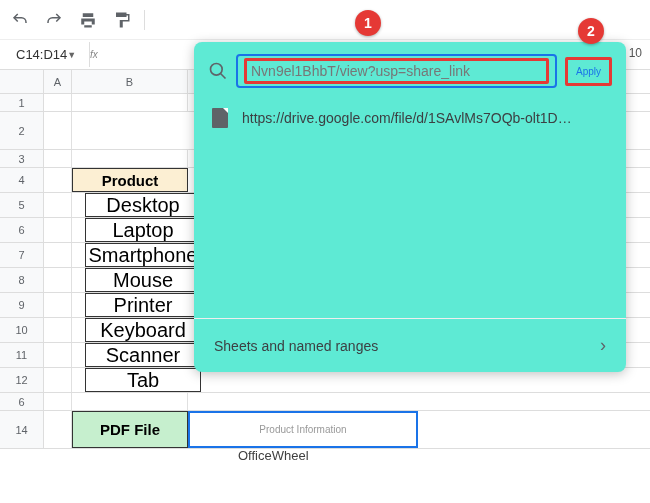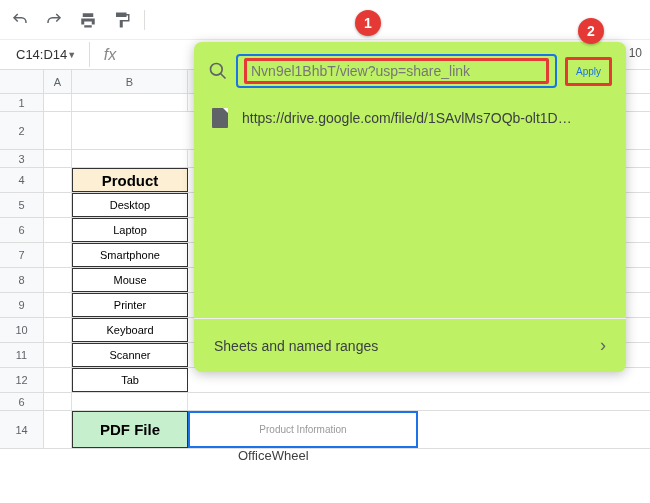--- a/index.html
+++ b/index.html
@@ -5,51 +5,51 @@
   * { box-sizing: border-box; margin: 0; padding: 0; }
   body { font-family: Arial, sans-serif; font-size: 13px; background: #fff; width: 650px; height: 503px; overflow: hidden; position: relative; }
   
   .toolbar { height: 40px; display: flex; align-items: center; padding: 0 8px; gap: 10px; border-bottom: 1px solid #eee; }
   .tb-icon { width: 24px; height: 24px; display: flex; align-items: center; justify-content: center; color: #5f6368; cursor: pointer; }
   .tb-sep { width: 1px; height: 20px; background: #ddd; }
   
   .formula-bar { height: 30px; display: flex; align-items: center; border-bottom: 1px solid #ddd; }
   .name-box { width: 90px; height: 25px; border-right: 1px solid #ddd; display: flex; align-items: center; padding: 0 16px; justify-content: space-between; font-size: 13px; color: #333; }
   .name-box-dd { color: #666; font-size: 9px; }
-  .fx { width: 40px; text-align: center; color: #888; font-style: italic; font-size: 16px; }
+  .fx { width: 40px; color: #888; font-style: italic; font-size: 10px; }
   
   .grid-area { position: relative; }
   .col-headers { display: flex; height: 24px; background: #fff; border-bottom: 1px solid #ddd; }
   .corner { width: 44px; border-right: 1px solid #ddd; background: #f8f9fa; }
   .col-h { border-right: 1px solid #ddd; display: flex; align-items: center; justify-content: center; color: #5f6368; font-size: 11px; background: #f8f9fa; }
   .col-A { width: 28px; }
   .col-B { width: 116px; }
   .col-C { width: 60px; }
   .col-D { width: 60px; }
   .col-E { width: 130px; }
   .col-F { width: 180px; }
   
   .rows { }
   .row { display: flex; height: 25px; border-bottom: 1px solid #ddd; }
   .row-h { width: 44px; border-right: 1px solid #ddd; display: flex; align-items: center; justify-content: center; color: #5f6368; font-size: 11px; background: #f8f9fa; }
   .cell { border-right: 1px solid #e0e0e0; display: flex; align-items: center; padding: 0 4px; overflow: hidden; white-space: nowrap; }
   .cell.col-A { }
   
   .title-cell { background: #1c3158; color: #fff; font-weight: bold; font-size: 16px; justify-content: center; }
   .hdr-cell { background: #fcefd3; font-weight: bold; font-size: 15px; border: 1px solid #333 !important; justify-content: center; }
-  .data-cell { font-size: 11px; border: 1px solid #333 !important; justify-content: center; }
+  .data-cell { font-size: 20px; border: 1px solid #333 !important; justify-content: center; margin-left: 13px; }
   .pdf-label { background: #c6efce; font-weight: bold; font-size: 15px; justify-content: center; border: 1px solid #333 !important; }
   
   .row.blank { height: 18px; }
   .row.tall { height: 38px; }
   
   .link-cell { border: 2px solid #1a73e8; background: #fff; position: relative; justify-content: center; color: #999; font-size: 10px; }
   
   
-  .link-popup { position: absolute; left: 194px; top: 42px; width: 432px; background: #bef264; border-radius: 8px; box-shadow: 0 2px 12px rgba(0,0,0,0.25); z-index: 20; padding: 12px 0 0 0; }
+  .link-popup { position: absolute; left: 194px; top: 42px; width: 432px; background: #5eead4; border-radius: 8px; box-shadow: 0 2px 12px rgba(0,0,0,0.25); z-index: 20; padding: 12px 0 0 0; }
   .link-search-row { display: flex; align-items: center; padding: 0 14px 10px 14px; gap: 8px; }
   .search-icon-svg { color: #5f6368; flex-shrink: 0; }
   .link-input-wrap { flex: 1; border: 2px solid #1a73e8; border-radius: 4px; height: 34px; display: flex; align-items: center; padding: 0 6px; position: relative; }
   .link-input-inner { border: 3px solid #e53935; border-radius: 2px; height: 26px; flex:1; display: flex; align-items:center; padding: 0 4px;}
   .link-input { border: none; outline: none; font-size: 14px; color: #777; width: 100%; background: transparent; }
   .apply-wrap { border: 3px solid #e53935; border-radius: 2px; padding: 2px;}
   .apply-btn { color: #1a73e8; font-weight: 500; font-size: 10px; background: none; border: none; cursor: pointer; padding: 4px 6px; }
   
   .result-row { display: flex; align-items: center; padding: 10px 18px; gap: 14px; color: #3c4043; font-size: 14px; cursor: pointer; }
   .file-icon { width: 16px; height: 20px; background: #5f6368; border-radius: 1px; position: relative; flex-shrink:0; }

